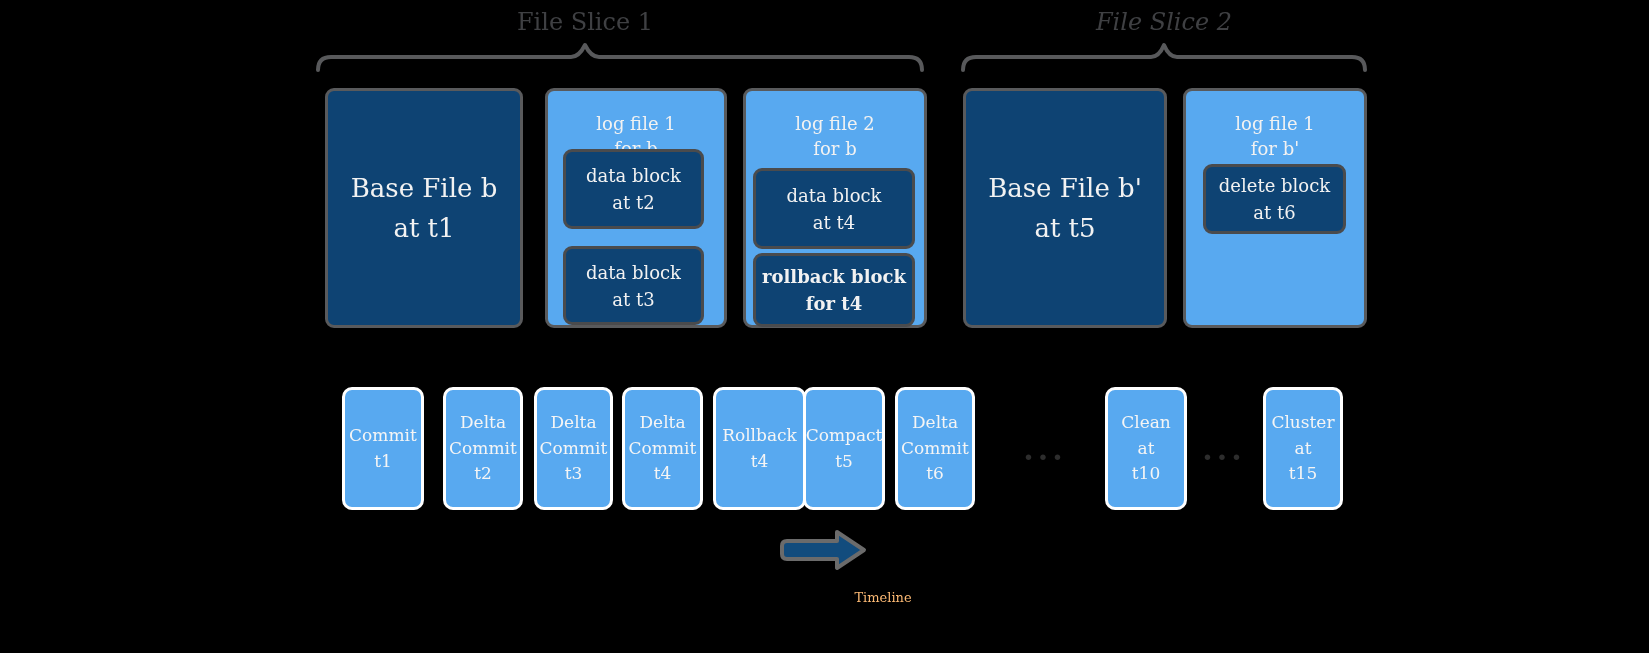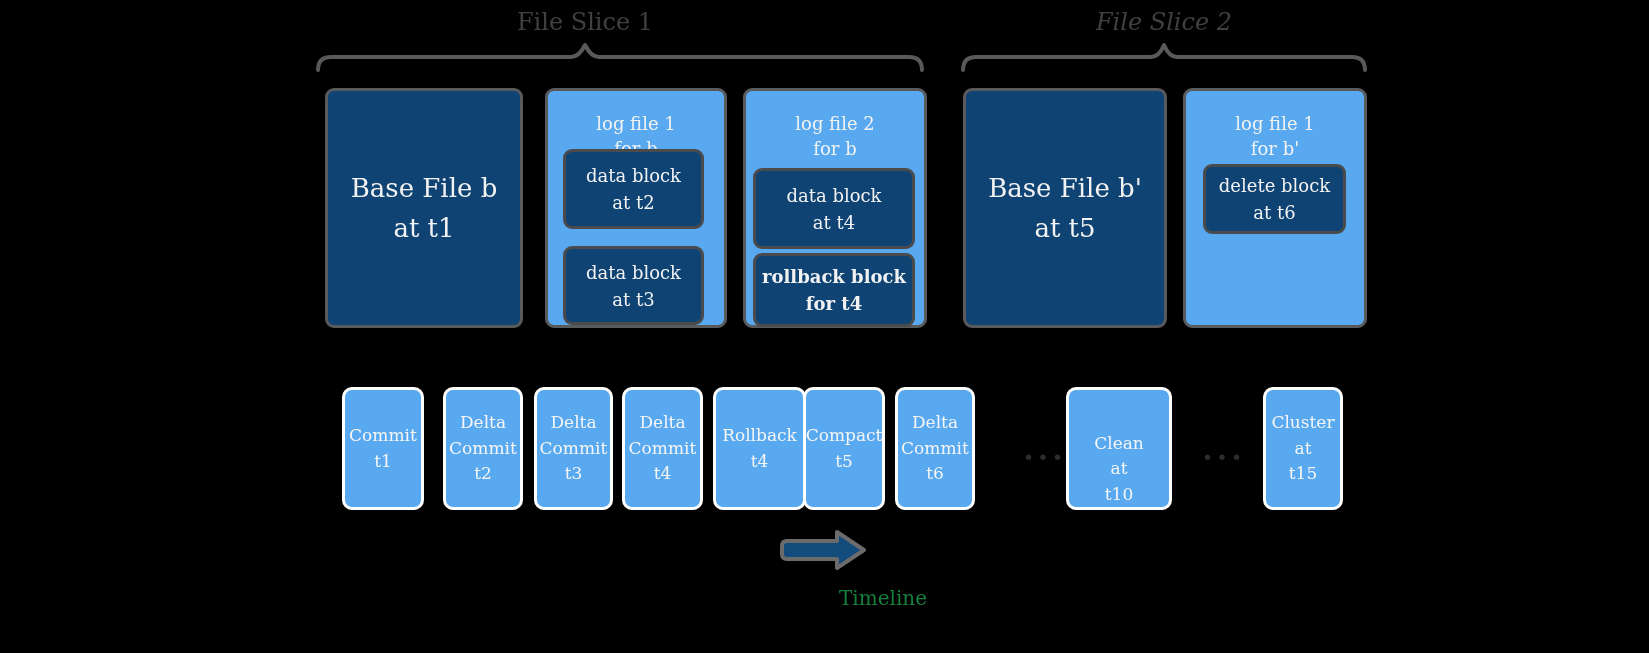--- a/index.html
+++ b/index.html
@@ -37,21 +37,21 @@
     display:flex;flex-direction:column;align-items:center;justify-content:center;
     text-align:center;color:#f5f5f5;font-size:17px;line-height:1.5;
   }
   .tbox span{display:block;}
   .ellipsis{
     position:absolute;top:432px;height:36px;width:64px;line-height:36px;
     text-align:center;color:#2d2d2d;font-size:30px;font-weight:bold;letter-spacing:4px;
   }
   .timeline-label{
     position:absolute;top:584px;left:793px;width:180px;height:28px;
-    text-align:center;color:#15803d;font-size:20px;line-height:28px;
+    text-align:center;color:#fdba74;font-size:13px;line-height:28px;
   }
 </style>
 </head>
 <body>
 
 <div class="canvas">
 
   <div class="slice-label" style="left:435px;width:300px;">File Slice 1</div>
   <div class="slice-label" style="left:1014px;width:300px;font-style:italic;">File Slice 2</div>
 
@@ -146,21 +146,21 @@
     <span>Compact</span>
     <span>t5</span>
     <span></span>
   </div>
   <div class="tbox" style="left:895px;width:80px;">
     <span>Delta</span>
     <span>Commit</span>
     <span>t6</span>
   </div>
   <div class="ellipsis" style="left:1013px;">...</div>
-  <div class="tbox" style="left:1066px;width:106px;justify-content:flex-end;">
+  <div class="tbox" style="left:1105px;width:82px;">
     <span>Clean</span>
     <span>at</span>
     <span>t10</span>
   </div>
   <div class="ellipsis" style="left:1192px;">...</div>
   <div class="tbox" style="left:1263px;width:80px;">
     <span>Cluster</span>
     <span>at</span>
     <span>t15</span>
   </div>

